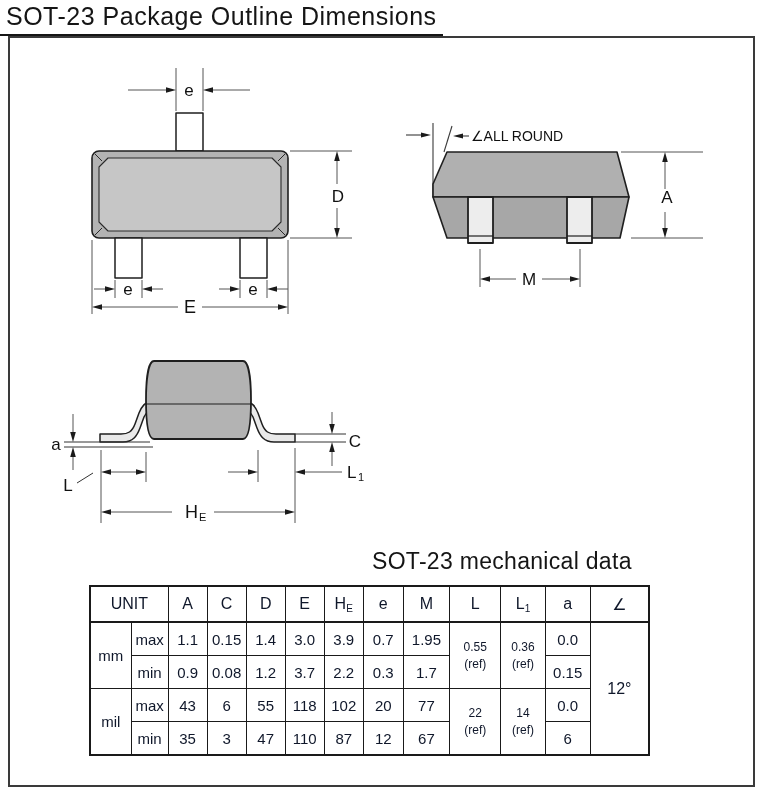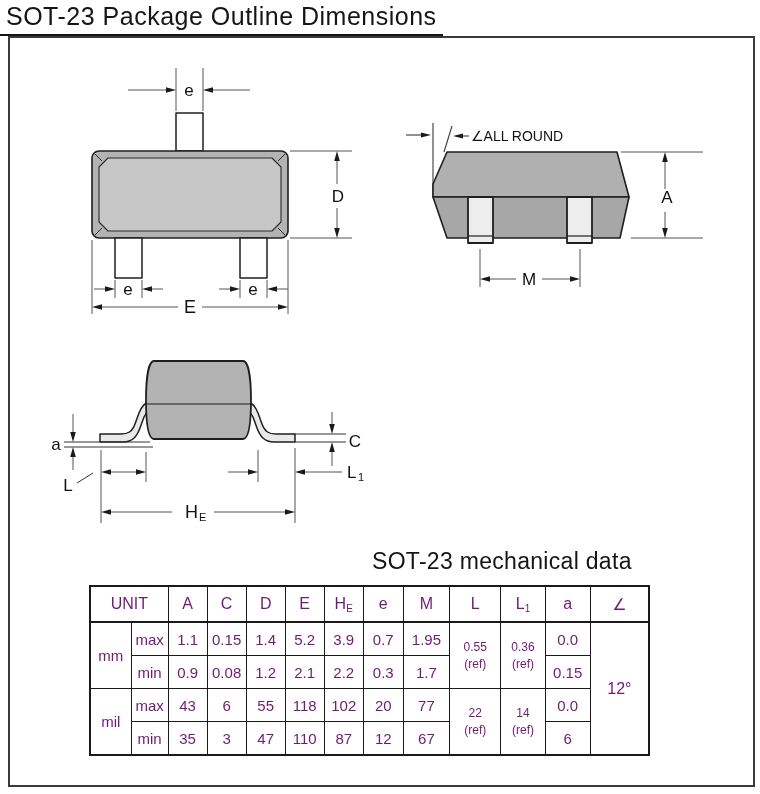--- a/index.html
+++ b/index.html
@@ -15,21 +15,21 @@
   .outer-box{
     position:absolute;left:8px;top:36px;width:743px;height:747px;
     border:2px solid #3a3a3a;background:#fff;
   }
   svg.draw{position:absolute;left:0;top:0;pointer-events:none;}
   .table-title{
     position:absolute;left:372px;top:548px;font-size:23px;color:#151515;letter-spacing:0.3px;
   }
   table.mech{
     position:absolute;left:89px;top:585px;border-collapse:collapse;table-layout:fixed;
-    width:561px;font-size:15px;color:#701a75;
+    width:561px;font-size:15px;color:#0f172a;
   }
   table.mech td, table.mech th{
     border:1px solid #1a1a1a;text-align:center;vertical-align:middle;
     padding:0;font-weight:normal;overflow:hidden;
   }
   table.mech{border:2px solid #1a1a1a;}
   table.mech thead th{height:34px;font-size:16px;border-bottom-width:2px;}
   table.mech tbody td{height:32px;margin-left:13px;}
   th.unit-h{font-size:17px;}
   .sep-top td{border-top-width:2px;}
@@ -250,35 +250,35 @@
       <th>∠</th>
     </tr>
   </thead>
   <tbody>
     <tr>
       <td rowspan="2">mm</td>
       <td>max</td>
       <td>1.1</td>
       <td>0.15</td>
       <td>1.4</td>
-      <td>5.2</td>
+      <td>3.0</td>
       <td>3.9</td>
       <td>0.7</td>
       <td>1.95</td>
       <td rowspan="2" class="two-line"><span>0.55</span><br><span>(ref)</span></td>
       <td rowspan="2" class="two-line"><span>0.36</span><br><span>(ref)</span></td>
       <td>0.0</td>
       <td rowspan="4" class="angle-cell">12°</td>
     </tr>
     <tr>
       <td>min</td>
       <td>0.9</td>
       <td>0.08</td>
       <td>1.2</td>
-      <td>2.1</td>
+      <td>3.7</td>
       <td>2.2</td>
       <td>0.3</td>
       <td>1.7</td>
       <td>0.15</td>
     </tr>
     <tr class="sep-top">
       <td rowspan="2">mil</td>
       <td>max</td>
       <td>43</td>
       <td>6</td>

